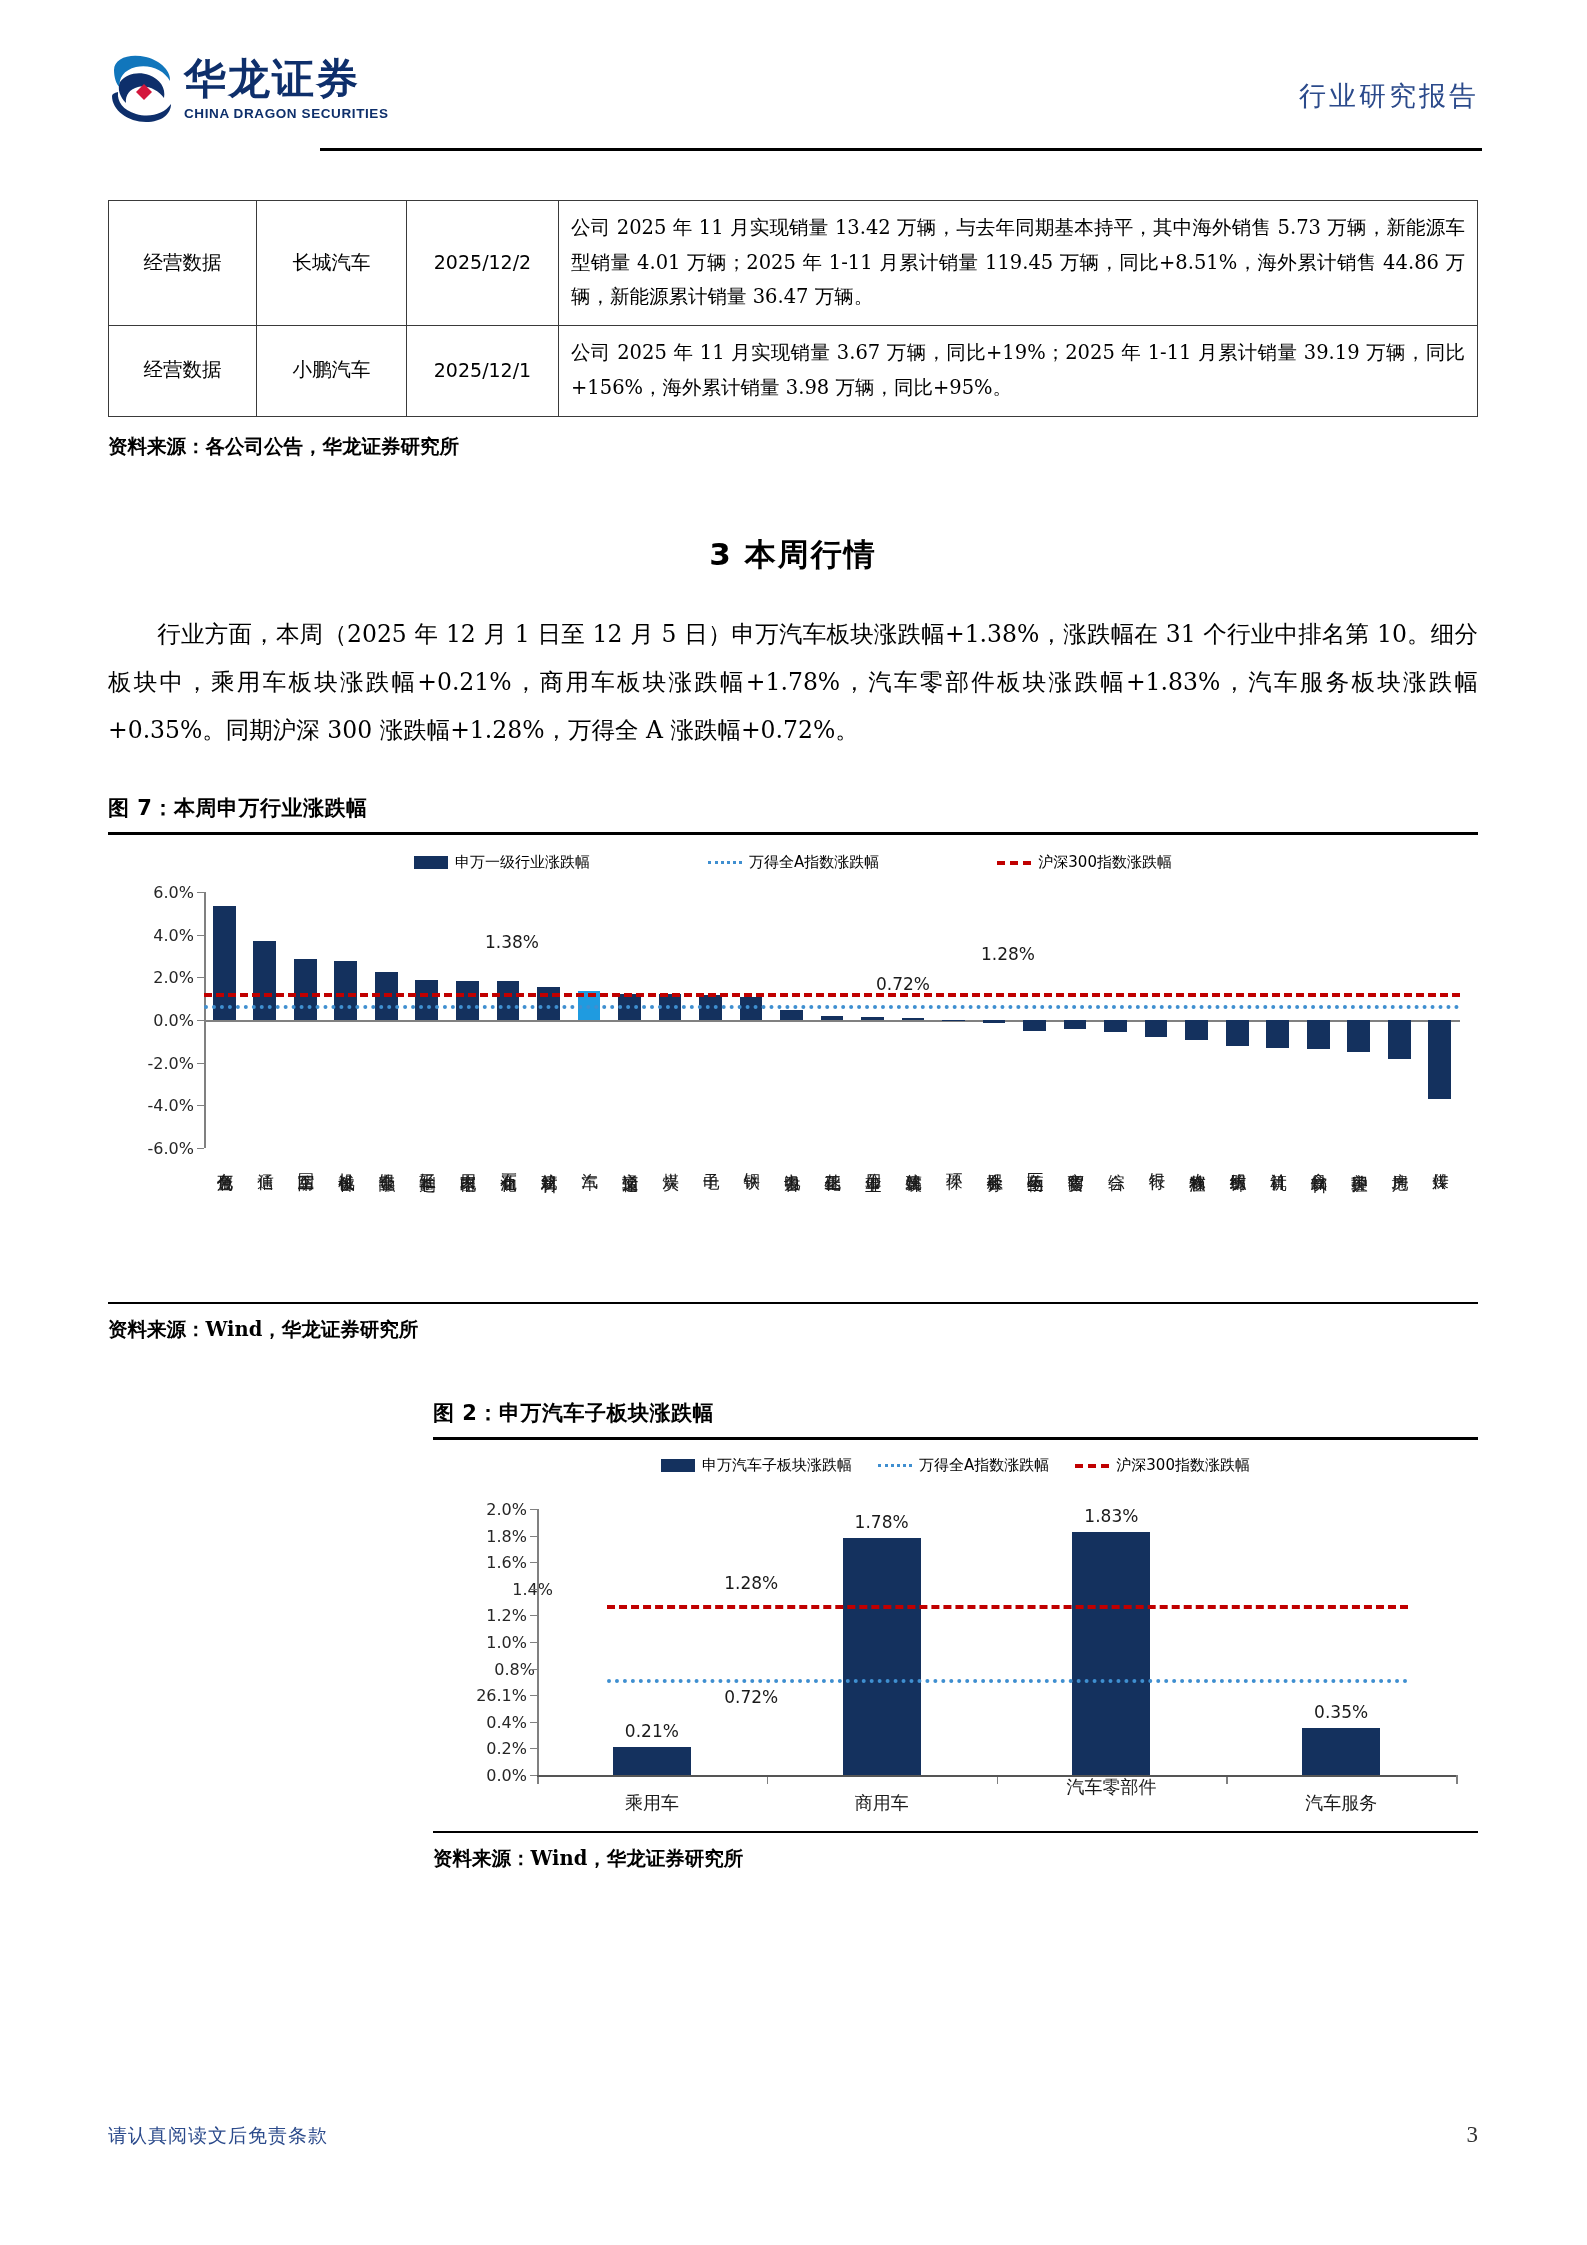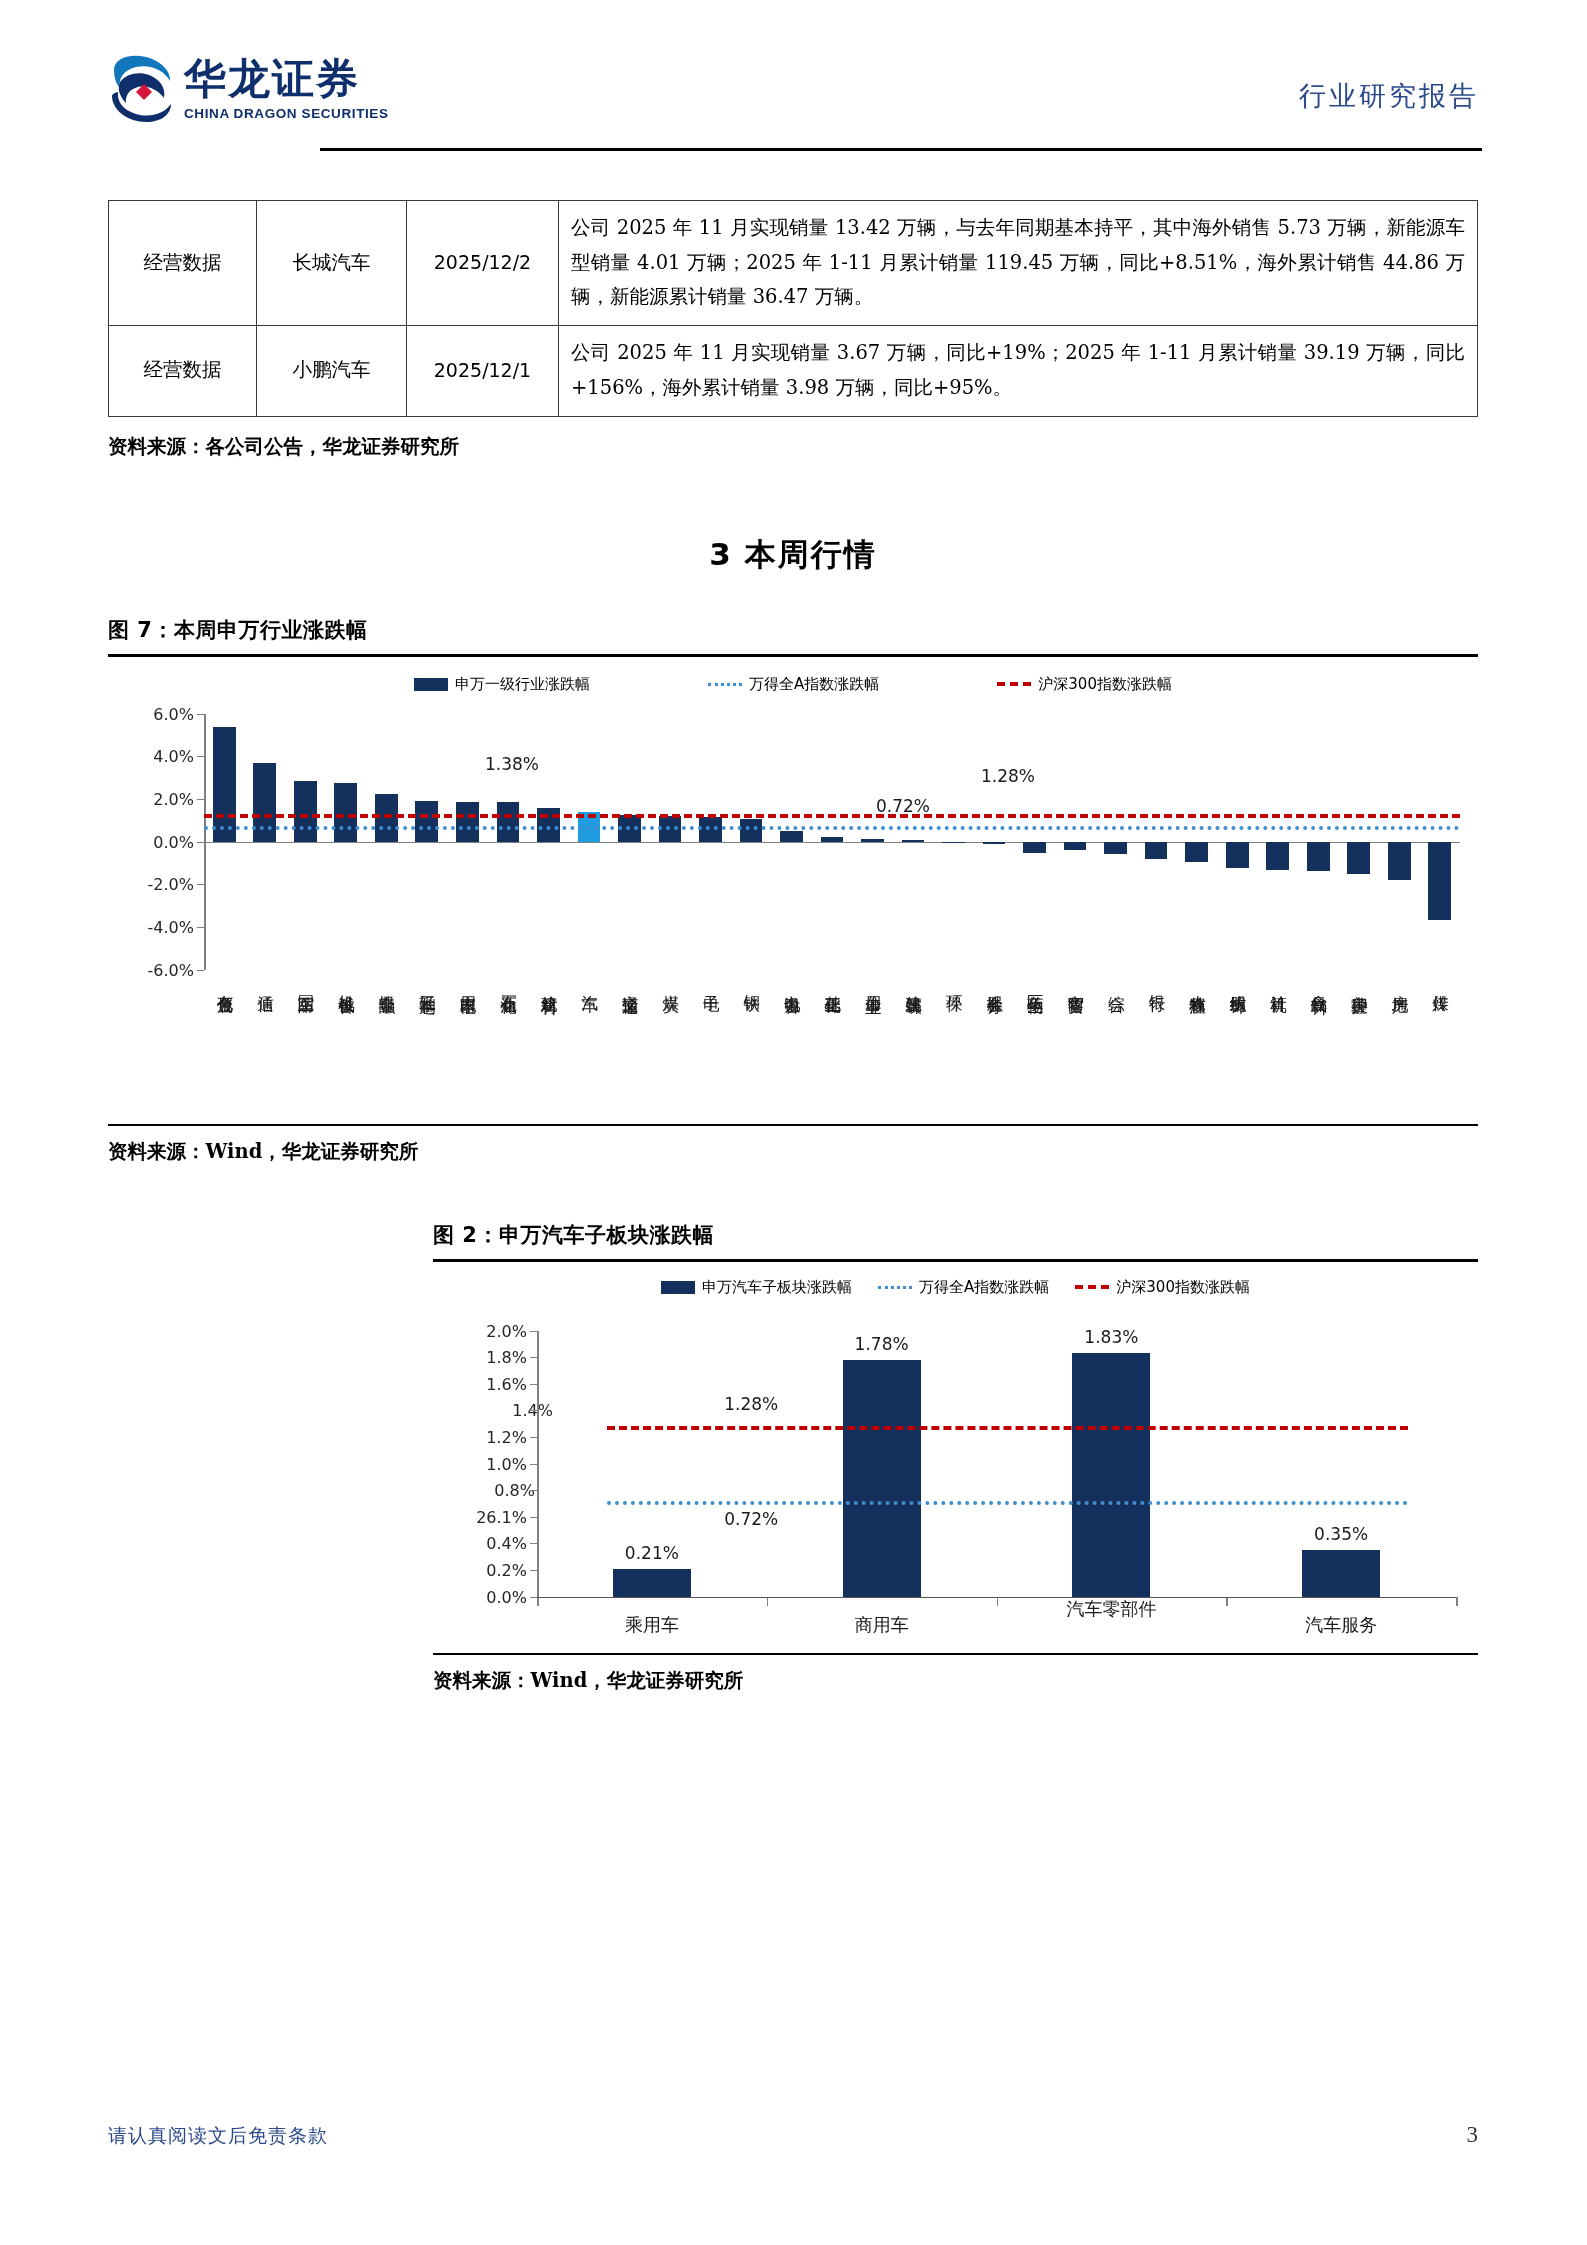--- a/index.html
+++ b/index.html
@@ -187,20 +187,21 @@
           <td class="c-body">公司 2025 年 11 月实现销量 3.67 万辆，同比+19%；2025 年 1-11 月累计销量 39.19 万辆，同比+156%，海外累计销量 3.98 万辆，同比+95%。</td>
         </tr>
       </tbody>
     </table>
     <div class="src-line">资料来源：各公司公告，华龙证券研究所</div>
 
     <h2 class="sec">
       <span class="num">3</span><span>本周行情</span>
     </h2>
 
+    <p class="body-para">行业方面，本周（2025 年 12 月 1 日至 12 月 5 日）申万汽车板块涨跌幅+1.38%，涨跌幅在 31 个行业中排名第 10。细分板块中，乘用车板块涨跌幅+0.21%，商用车板块涨跌幅+1.78%，汽车零部件板块涨跌幅+1.83%，汽车服务板块涨跌幅+0.35%。同期沪深 300 涨跌幅+1.28%，万得全 A 涨跌幅+0.72%。</p>
 
     <div class="fig-block">
       <div class="fig-title">图 7：本周申万行业涨跌幅</div>
       <div class="fig-rule"></div>
 
       <div class="legend" style="margin-top:18px;">
         <div class="legend-item" style="margin-right:118px;">
           <span class="sw sw-bar"></span>
           <span>申万一级行业涨跌幅</span>
         </div>

